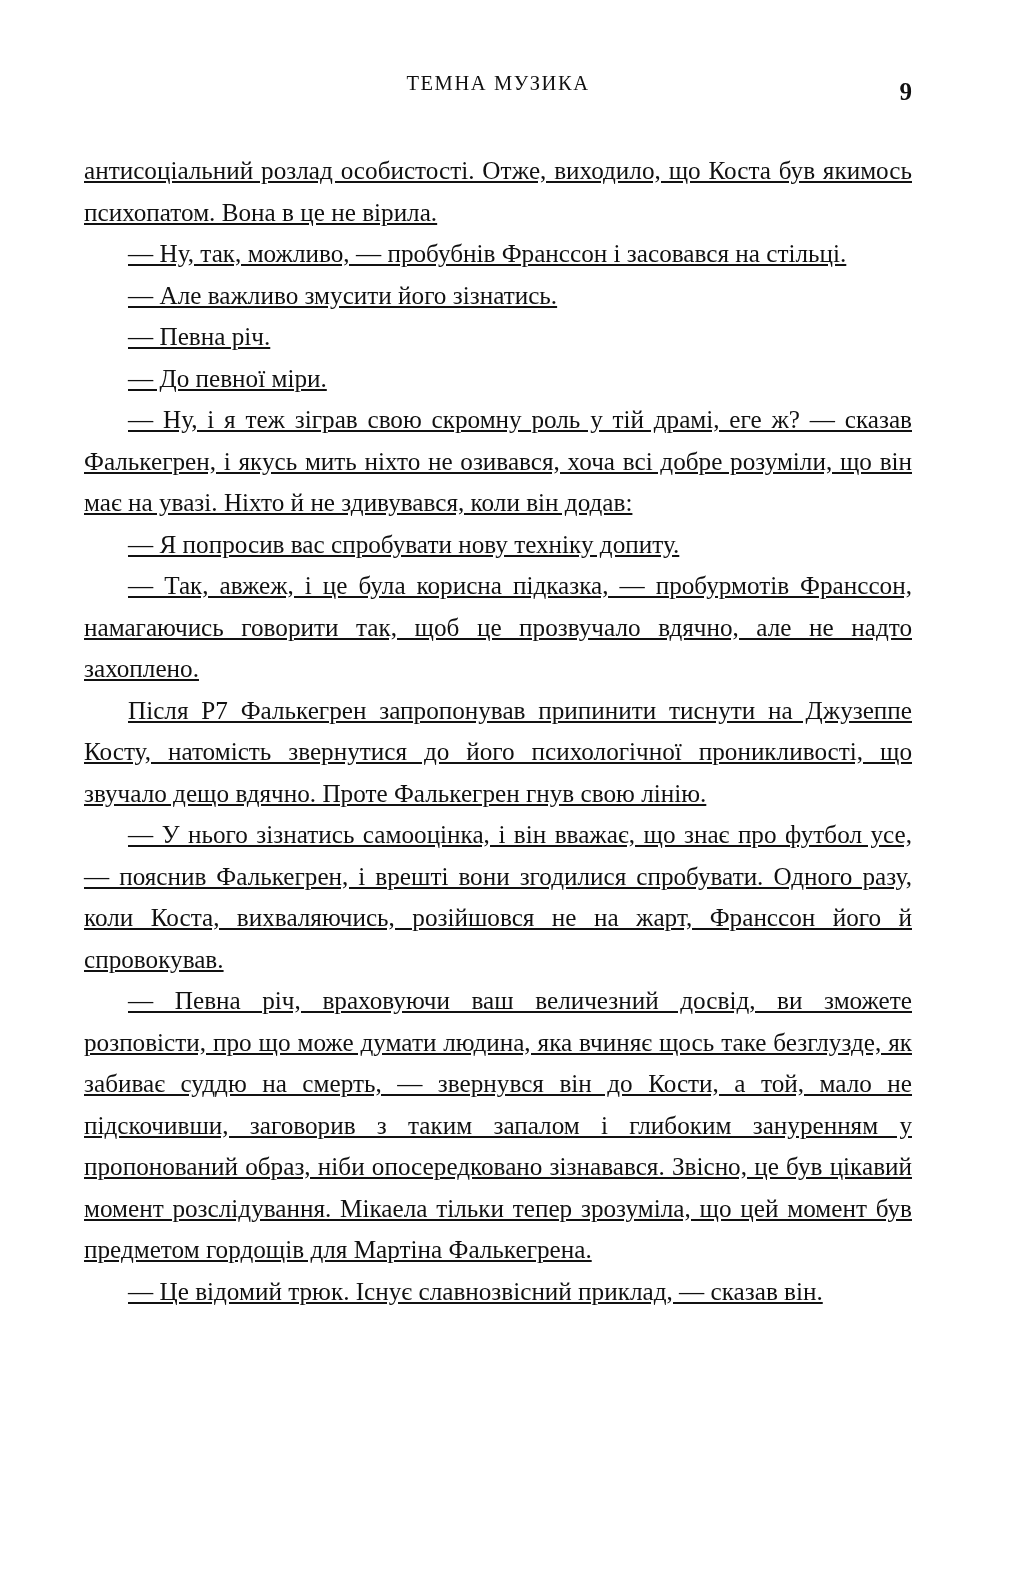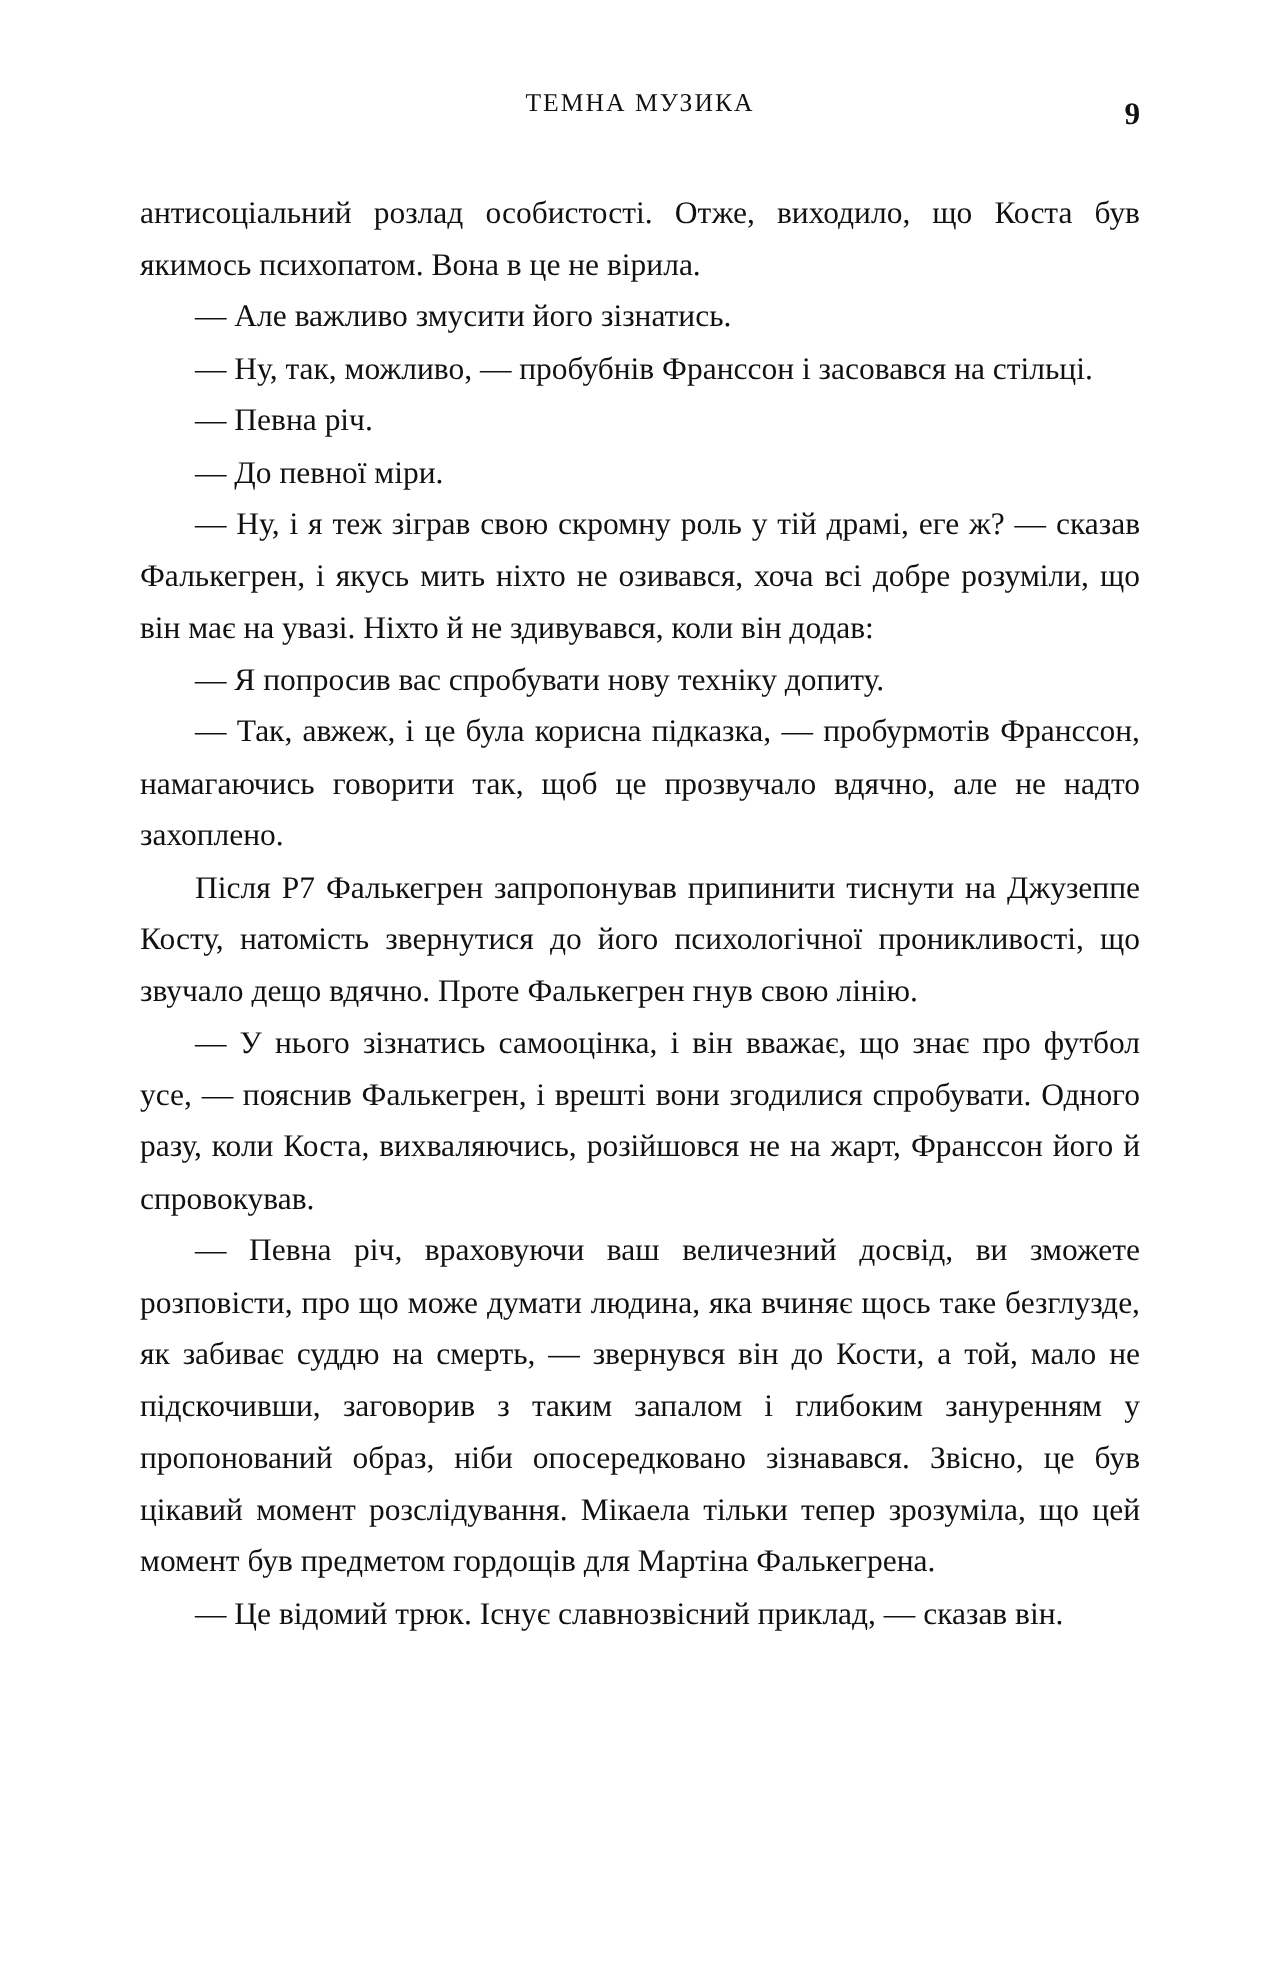--- a/index.html
+++ b/index.html
@@ -12,21 +12,21 @@
     height: 1575px;
     font-family: "Liberation Serif", "DejaVu Serif", serif;
     color: #111111;
     position: relative;
     overflow: hidden;
   }
   .page {
     box-sizing: border-box;
     width: 1024px;
     height: 1362px;
-    padding: 72px 112px 40px 112px;
+    padding: 72px 112px 40px 84px;
   }
   .running-head {
     display: flex;
     align-items: baseline;
     justify-content: center;
     position: relative;
     height: 34px;
     margin-bottom: 44px;
   }
   .running-head .title {
@@ -47,42 +47,43 @@
   .body-text {
     font-size: 25.2px;
     line-height: 41.5px;
     text-align: justify;
     text-justify: inter-word;
     hyphens: manual;
     color: #111;
   }
   .body-text p {
     margin: 0;
+    text-decoration: underline;
   }
   .body-text p.indent {
     text-indent: 44px;
   }
   .body-text p.noindent {
     text-indent: 0;
   }
 </style>
 </head>
 <body>
 
 <div class="page">
 
   <div class="running-head">
     <div class="title">ТЕМНА МУЗИКА</div>
     <div class="folio">9</div>
   </div>
 
   <div class="body-text">
     <p class="noindent">антисоціальний розлад особистості. Отже, виходило, що Коста був якимось психопатом. Вона в це не вірила.</p>
+    <p class="indent">— Ну, так, можливо, — пробубнів Франссон і засовався на стільці.</p>
     <p class="indent">— Але важливо змусити його зізнатись.</p>
-    <p class="indent">— Ну, так, можливо, — пробубнів Франссон і засовався на стільці.</p>
     <p class="indent">— Певна річ.</p>
     <p class="indent">— До певної міри.</p>
     <p class="indent">— Ну, і я теж зіграв свою скромну роль у тій драмі, еге ж? — сказав Фалькегрен, і якусь мить ніхто не озивався, хоча всі добре розуміли, що він має на увазі. Ніхто й не здивувався, коли він додав:</p>
     <p class="indent">— Я попросив вас спробувати нову техніку допиту.</p>
     <p class="indent">— Так, авжеж, і це була корисна підказка, — пробурмотів Франссон, намагаючись говорити так, щоб це прозвучало вдячно, але не надто захоплено.</p>
     <p class="indent">Після Р7 Фалькегрен запропонував припинити тиснути на Джузеппе Косту, натомість звернутися до його психологічної проникливості, що звучало дещо вдячно. Проте Фалькегрен гнув свою лінію.</p>
     <p class="indent">— У нього зізнатись самооцінка, і він вважає, що знає про футбол усе, — пояснив Фалькегрен, і врешті вони згодилися спробувати. Одного разу, коли Коста, вихваляючись, розійшовся не на жарт, Франссон його й спровокував.</p>
     <p class="indent">— Певна річ, враховуючи ваш величезний досвід, ви зможете розповісти, про що може думати людина, яка вчиняє щось таке безглузде, як забиває суддю на смерть, — звернувся він до Кости, а той, мало не підскочивши, заговорив з таким запалом і глибоким зануренням у пропонований образ, ніби опосередковано зізнавався. Звісно, це був цікавий момент розслідування. Мікаела тільки тепер зрозуміла, що цей момент був предметом гордощів для Мартіна Фалькегрена.</p>
     <p class="indent">— Це відомий трюк. Існує славнозвісний приклад, — сказав він.</p>
   </div>

